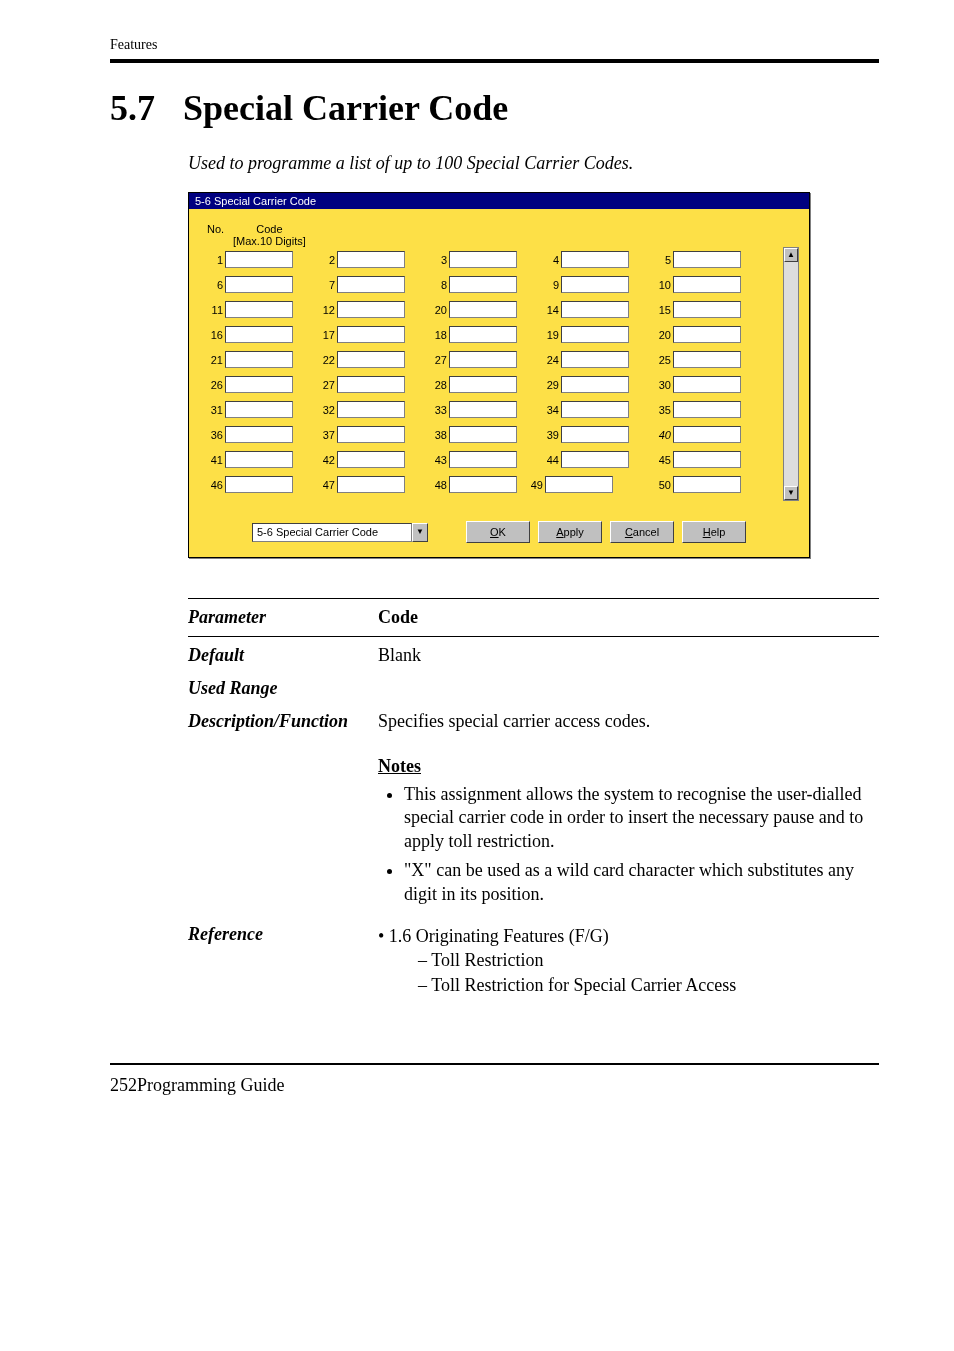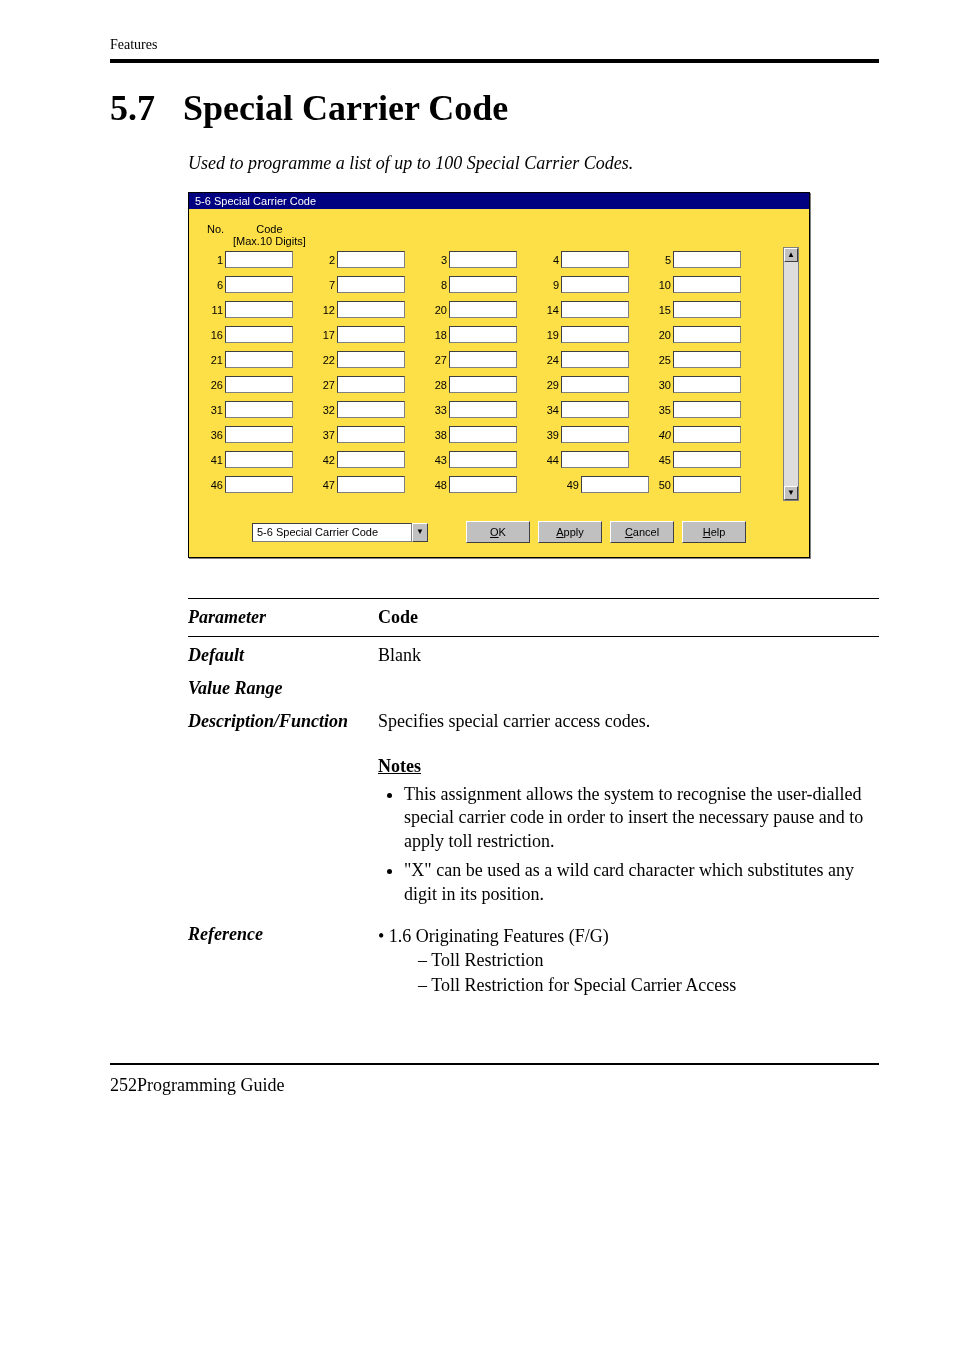--- a/index.html
+++ b/index.html
@@ -338,21 +338,21 @@
                 <span class="cell" style="left: 0px;"><span class="lbl">41</span><span class="field"></span></span>
                 <span class="cell" style="left: 112px;"><span class="lbl">42</span><span class="field"></span></span>
                 <span class="cell" style="left: 224px;"><span class="lbl">43</span><span class="field"></span></span>
                 <span class="cell" style="left: 336px;"><span class="lbl">44</span><span class="field"></span></span>
                 <span class="cell" style="left: 448px;"><span class="lbl">45</span><span class="field"></span></span>
               </div>
               <div class="row">
                 <span class="cell" style="left: 0px;"><span class="lbl">46</span><span class="field"></span></span>
                 <span class="cell" style="left: 112px;"><span class="lbl">47</span><span class="field"></span></span>
                 <span class="cell" style="left: 224px;"><span class="lbl">48</span><span class="field"></span></span>
-                <span class="cell" style="left: 356px;"><span class="lbl">49</span><span class="field"></span></span>
+                <span class="cell" style="left: 320px;"><span class="lbl">49</span><span class="field"></span></span>
                 <span class="cell" style="left: 448px;"><span class="lbl">50</span><span class="field"></span></span>
               </div>
             </div>
         </div>
 
         <div class="btn-row">
           <span class="combo">
             <span class="field-long">5-6 Special Carrier Code</span>
             <span class="dd">▼</span>
           </span>
@@ -370,21 +370,21 @@
     <div class="prow">
       <div class="plabel">Parameter</div>
       <div class="pval" style="font-weight:bold;">Code</div>
     </div>
     <hr class="hr1">
     <div class="prow">
       <div class="plabel">Default</div>
       <div class="pval">Blank</div>
     </div>
     <div class="prow">
-      <div class="plabel">Value Range</div>
+      <div class="plabel">Used Range</div>
     </div>
     <div class="prow">
       <div class="plabel">Description/Function</div>
       <div class="pval">Specifies special carrier access codes.</div>
     </div>
 
     <div class="prow" style="padding-top:10px;">
       <div class="plabel"></div>
       <div class="pval">
         <div class="notes-head">Notes</div>

